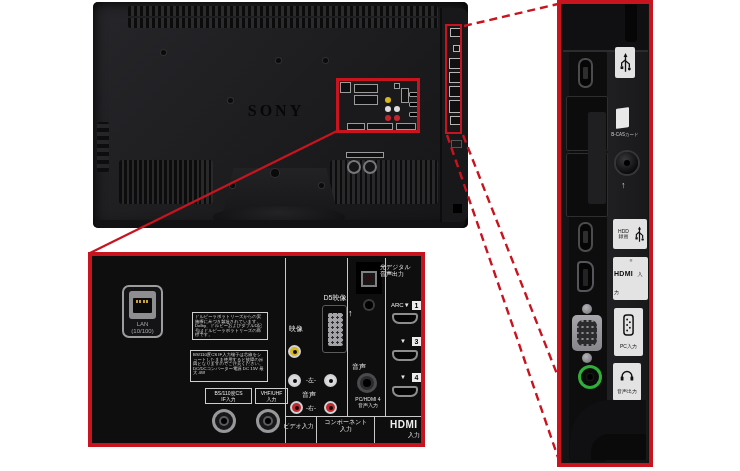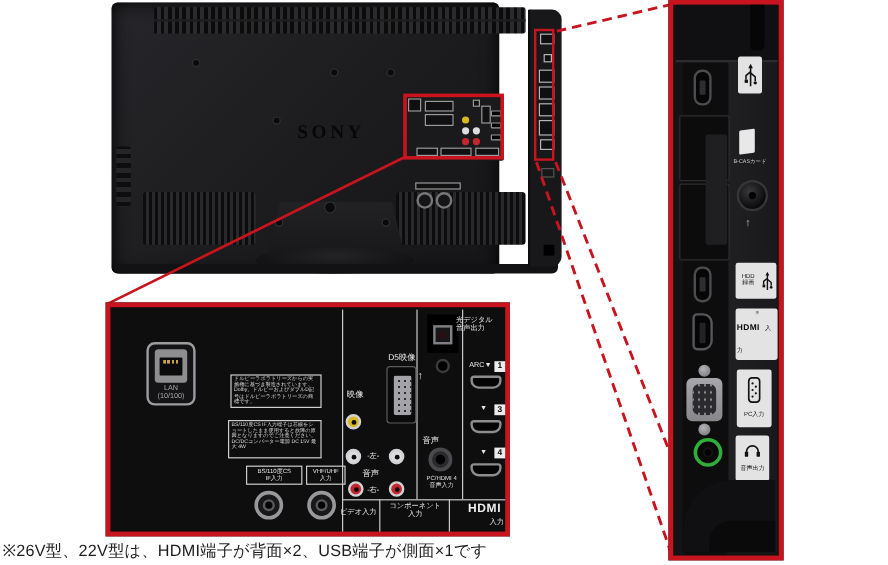--- a/index.html
+++ b/index.html
@@ -3,21 +3,21 @@
 <meta charset="utf-8">
 <style>
   :root{ --accent:#c8141e; }
   *{margin:0;padding:0;box-sizing:border-box;}
   body{background:#ffffff;font-family:"Liberation Sans",sans-serif;}
   .stage{position:relative;width:740px;height:471px;background:#fff;overflow:hidden;}
   .abs{position:absolute;}
   .pre{white-space:pre-line;}
   .ctr{text-align:center;}
   
-  .tv-back{left:93px;top:2px;width:323px;height:226px;background:linear-gradient(135deg,#26262a,#1b1b1d 60%,#161618);border-radius:5px;box-shadow:inset 0 0 14px #000;}
+  .tv-back{left:93px;top:2px;width:375px;height:226px;background:linear-gradient(135deg,#26262a,#1b1b1d 60%,#161618);border-radius:5px;box-shadow:inset 0 0 14px #000;}
   .vents-top{left:35px;top:4px;width:310px;height:22px;background:repeating-linear-gradient(90deg,#0b0b0b 0 3px,#2b2b2d 3px 6px);border-radius:2px;}
   .vents-top::after{content:"";position:absolute;left:0;top:10px;width:100%;height:2px;background:#1e1e20;}
   .vents-side{left:4px;top:120px;width:12px;height:50px;background:repeating-linear-gradient(0deg,#0d0d0d 0 4px,#252527 4px 8px);border-radius:2px;}
   .vents-bl{left:26px;top:158px;width:94px;height:44px;}
   .vents-br{left:237px;top:158px;width:108px;height:44px;}
   .ventblock{background:repeating-linear-gradient(90deg,#0c0c0c 0 2.5px,#29292b 2.5px 5px);border-radius:3px;}
   .sony-logo{left:135px;top:100px;width:96px;font-family:"Liberation Serif",serif;font-weight:bold;font-size:16px;letter-spacing:3px;color:#07070a;text-align:center;}
   .screw{width:5px;height:5px;border-radius:50%;background:#0a0a0a;box-shadow:0 0 0 1px #303032;}
   .stand-neck{left:129px;top:166px;width:116px;height:48px;background:linear-gradient(#222225,#17171a);clip-path:polygon(10% 0,90% 0,100% 100%,0 100%);border-radius:6px;}
   .stand-base{left:120px;top:204px;width:132px;height:22px;background:radial-gradient(ellipse at 50% 30%,#232326,#121214 75%);border-radius:50%;}
@@ -313,14 +313,13 @@
         <rect x="1" y="10" width="4" height="6" rx="1" fill="#111"></rect>
         <rect x="15" y="10" width="4" height="6" rx="1" fill="#111"></rect>
       </svg>
       <div class="t5">音声出力</div>
     </div>
 
     <div class="abs sp-bottom"></div>
     <div class="abs sp-bottom2"></div>
   </div>
 
-  <div class="abs caption">※26V型、22V型は、HDMI端子が背面×2、USB端子が側面×1です</div>
 </div>
 
 </body></html>

